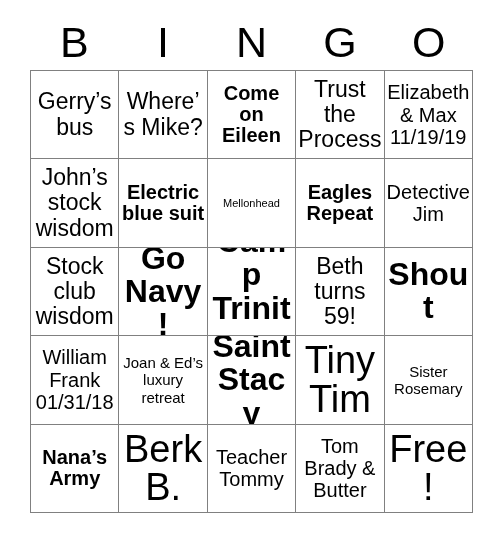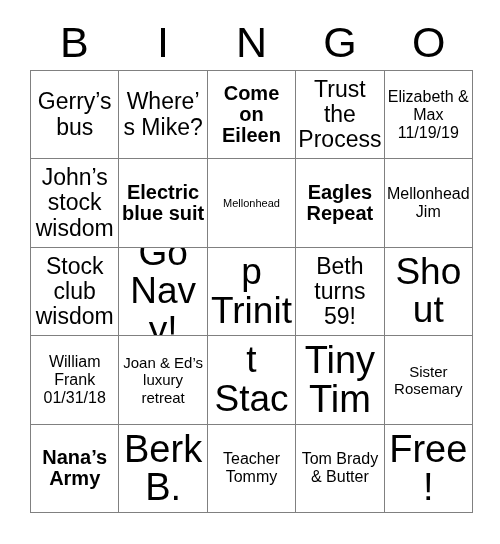--- a/index.html
+++ b/index.html
@@ -78,24 +78,24 @@
     width: 100%;
     line-height: 1.06;
     word-wrap: break-word;
     white-space: pre-line;
     color: #000000;
   }
 
   
   .fs-xs   { font-size: 11px; line-height: 1.18; }
   .fs-sm   { font-size: 15px; line-height: 1.16; }
-  .fs-md   { font-size: 16px; line-height: 1.12; }
+  .fs-md   { font-size: 20px; line-height: 1.12; }
   .fs-lg   { font-size: 23px; line-height: 1.10; }
   .fs-xl   { font-size: 20px; line-height: 1.06; font-weight: bold; }
-  .fs-xxl  { font-size: 37px; line-height: 1.04; }
+  .fs-xxl  { font-size: 32px; line-height: 1.04; font-weight: bold; }
   .fs-huge { font-size: 38px; line-height: 1.02; }
 </style>
 </head>
 <body>
 
 <div id="card">
 
   <div id="header-row">
     <div class="header-letter">B</div>
     <div class="header-letter">I</div>
@@ -128,21 +128,21 @@
     <div class="cell">
         <span class="cell-text fs-xl">Electric blue suit</span>
       </div>
     <div class="cell">
         <span class="cell-text fs-xs">Mellonhead</span>
       </div>
     <div class="cell">
         <span class="cell-text fs-xl">Eagles Repeat</span>
       </div>
     <div class="cell">
-        <span class="cell-text fs-md">Mellonhead Jim</span>
+        <span class="cell-text fs-md">Detective Jim</span>
       </div>
 
     <div class="cell">
         <span class="cell-text fs-lg">Stock club wisdom</span>
       </div>
     <div class="cell">
         <span class="cell-text fs-xxl">Go Navy!</span>
       </div>
     <div class="cell">
         <span class="cell-text fs-xxl">Camp Trinity</span>

